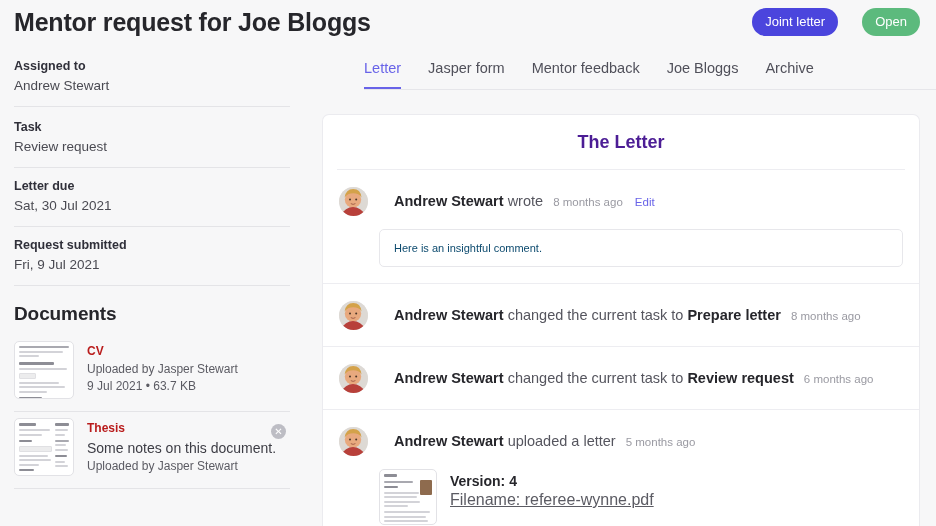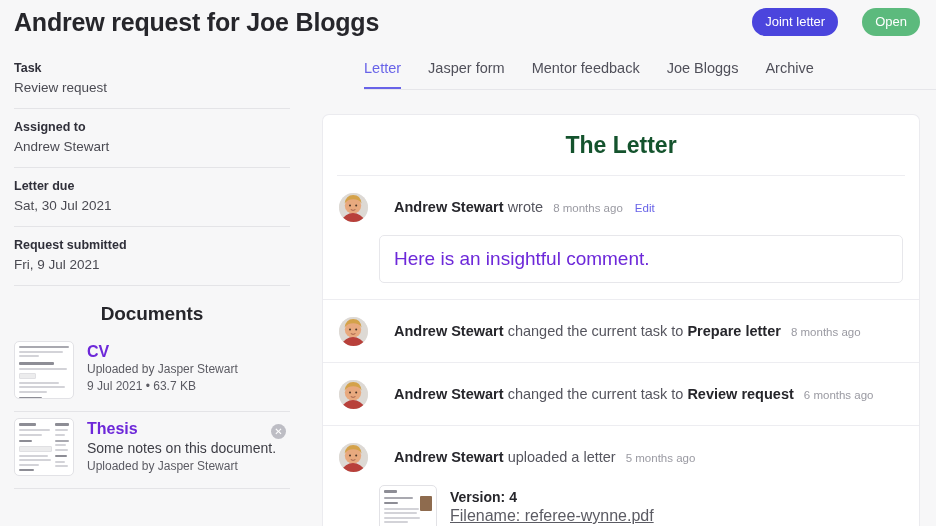--- a/index.html
+++ b/index.html
@@ -41,36 +41,36 @@
     padding: 0 14px;
     background: #f7f7f8;
   }
   .meta-block { padding: 10px 0 11px 0; border-bottom: 1px solid #e4e4e7; }
   .meta-block.first { padding-top: 12px; }
   .meta-label { font-size: 12.5px; font-weight: bold; color: #30303a; line-height: 17px; }
   .meta-value { font-size: 13.5px; color: #4a4a52; line-height: 19px; margin-top: 1px; }
 
   .docs-title {
     font-size: 19px; font-weight: bold; color: #26262b;
-    margin: 17px 0 10px 0; letter-spacing: -0.1px; text-align: center;
+    margin: 17px 0 10px 0; letter-spacing: -0.1px;
   }
 
   .doc-item {
     position: relative;
     display: flex; gap: 13px; align-items: flex-start;
     padding: 6px 0 12px 0;
     border-bottom: 1px solid #e4e4e7;
   }
   .doc-thumb {
     width: 60px; height: 58px; flex: 0 0 60px;
     background: #fff; border: 1px solid #e2e2e6; border-radius: 5px;
     overflow: hidden; padding: 4px 4px;
   }
   .doc-info { padding-top: 1px; min-width: 0; }
-  .doc-name { font-size: 16px; font-weight: bold; color: #6d28d9; line-height: 19px; }
+  .doc-name { font-size: 12px; font-weight: bold; color: #b91c1c; line-height: 19px; }
   .doc-sub  { font-size: 12px; color: #5b5b63; line-height: 17px; }
   .doc-note { font-size: 14px; color: #3d3d45; line-height: 20px; }
   .doc-remove {
     position: absolute; right: 4px; top: 12px;
     width: 15px; height: 15px; border-radius: 50%;
     background: #bdbdc4; color: #fff;
     font-size: 10px; line-height: 15px; text-align: center;
     font-family: "DejaVu Sans", sans-serif;
     cursor: pointer;
   }
@@ -99,77 +99,77 @@
   }
   .tab.active { color: #6863e8; box-shadow: inset 0 -2px 0 0 #6863e8; }
 
   .card {
     position: absolute; left: 322px; top: 114px; width: 598px; height: 420px;
     background: #fff; border-radius: 7px;
     border: 1px solid #ebebef; border-bottom: none;
     overflow: hidden;
   }
   .card-title {
-    text-align: center; font-size: 23px; font-weight: bold;
-    color: #14532d; padding: 17px 0 16px 0;
+    text-align: center; font-size: 18px; font-weight: bold;
+    color: #4c1d95; padding: 17px 0 16px 0;
     border-bottom: 1px solid #ededf1;
     margin: 0 14px;
   }
 
   .entry { padding: 17px 16px 16px 16px; border-bottom: 1px solid #ededf1; margin: 0 0px; }
   .entry-head { display: flex; align-items: center; gap: 26px; }
   .avatar {
     width: 29px; height: 29px; border-radius: 50%; flex: 0 0 29px;
     overflow: hidden; background: #e9e9ec; position: relative;
   }
   .entry-line { font-size: 14.5px; color: #55555e; line-height: 20px; }
   .who { font-weight: bold; color: #26262b; }
   .strong { font-weight: bold; color: #26262b; }
   .ago { font-size: 11.5px; color: #9a9aa2; margin-left: 6px; }
   .edit-link { font-size: 11.5px; color: #6863e8; margin-left: 8px; cursor: pointer; }
 
   .comment-box {
     margin: 13px 0 0 40px;
     border: 1px solid #e7e7eb; border-radius: 5px;
-    padding: 12px 14px; font-size: 19px; color: #6d28d9;
+    padding: 12px 14px; font-size: 11px; color: #0c4a6e;
   }
 
   .upload-row { display: flex; gap: 13px; margin: 13px 0 0 40px; align-items: flex-start; }
   .upload-thumb {
     width: 58px; height: 56px; flex: 0 0 58px;
     background: #fff; border: 1px solid #e2e2e6; border-radius: 5px;
     overflow: hidden; padding: 4px;
   }
   .upload-meta { padding-top: 2px; }
   .ver { font-size: 14px; font-weight: bold; color: #26262b; line-height: 20px; }
   .fname { font-size: 16px; color: #5b5b63; line-height: 18px; text-decoration: underline; }
 </style>
 </head>
 <body>
 
 <div class="page">
 
   <div class="header">
-    <div class="page-title">Andrew request for Joe Bloggs</div>
+    <div class="page-title">Mentor request for Joe Bloggs</div>
     <div class="badges">
       <span class="badge badge-joint">Joint letter</span>
       <span class="badge badge-open">Open</span>
     </div>
   </div>
 
   <div class="sidebar">
 
+    <div class="meta-block">
+      <div class="meta-label">Assigned to</div>
+      <div class="meta-value">Andrew Stewart</div>
+    </div>
+
     <div class="meta-block first">
       <div class="meta-label">Task</div>
       <div class="meta-value">Review request</div>
-    </div>
-
-    <div class="meta-block">
-      <div class="meta-label">Assigned to</div>
-      <div class="meta-value">Andrew Stewart</div>
     </div>
 
     <div class="meta-block">
       <div class="meta-label">Letter due</div>
       <div class="meta-value">Sat, 30 Jul 2021</div>
     </div>
 
     <div class="meta-block">
       <div class="meta-label">Request submitted</div>
       <div class="meta-value">Fri, 9 Jul 2021</div>

